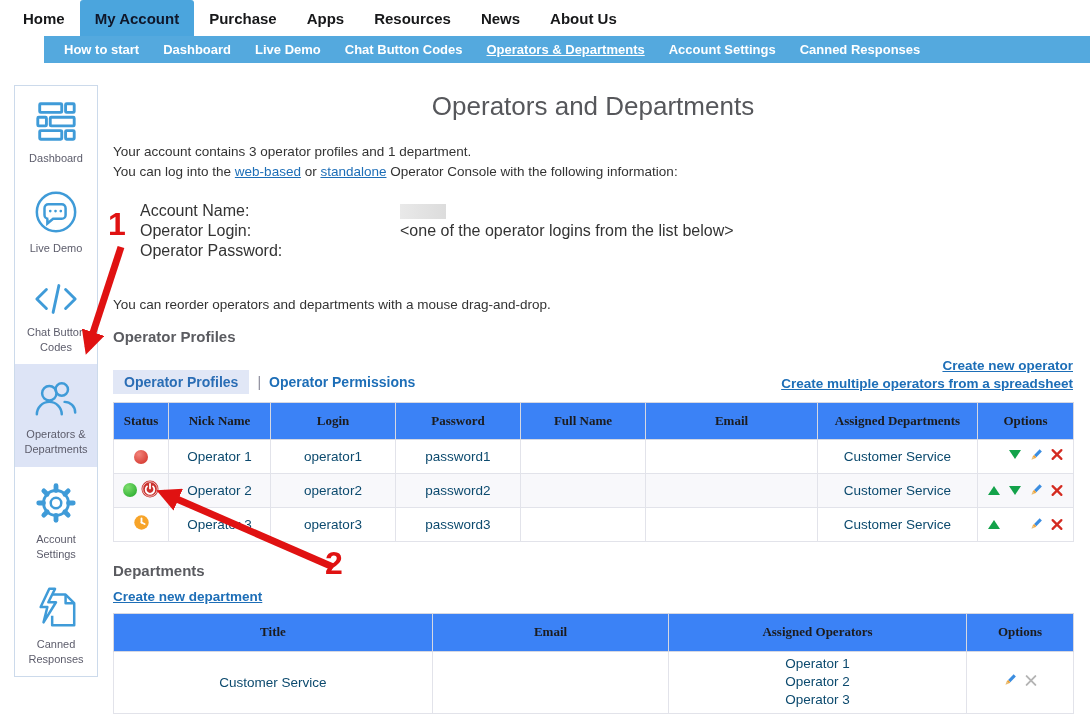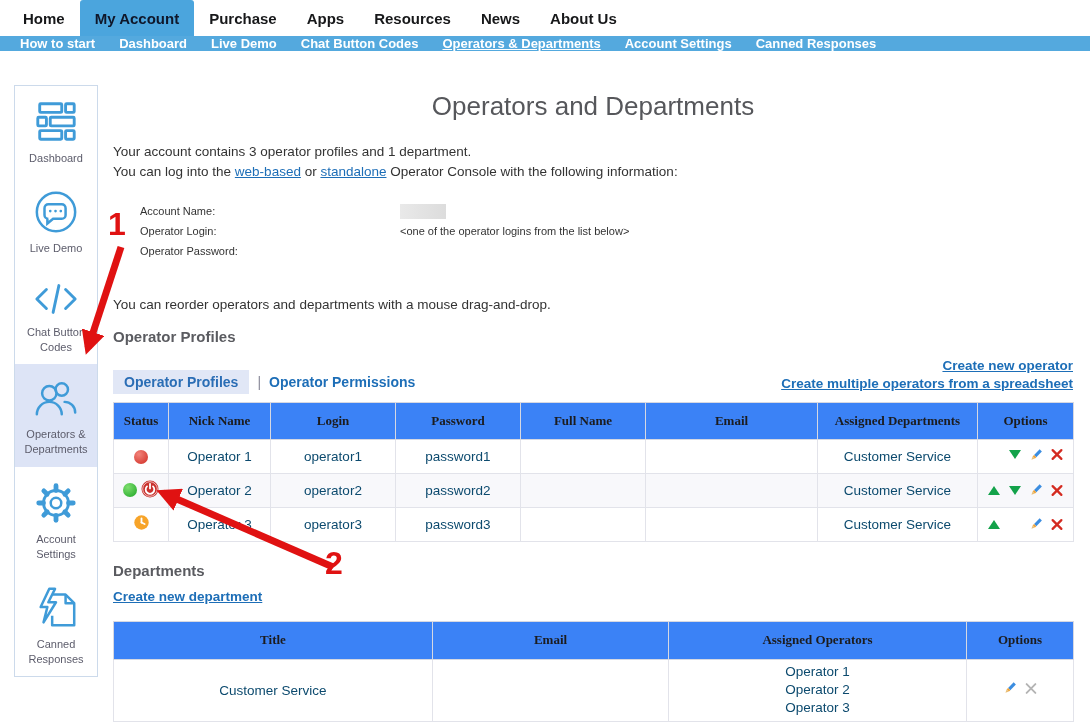--- a/index.html
+++ b/index.html
@@ -5,38 +5,38 @@
   * { box-sizing: border-box; margin: 0; padding: 0; }
   body { font-family: "Liberation Sans", sans-serif; background: #fff; }
   .page { position: relative; width: 1090px; height: 722px; background: #fff; overflow: hidden; }
 
   
   .topnav { display: flex; align-items: stretch; height: 36px; background: #fff; padding-left: 8px; }
   .topnav-item { display: flex; align-items: center; padding: 16px 15px; font-size: 15px; font-weight: bold; color: #17181a; cursor: pointer; }
   .topnav-item.active { background: #4ba5dd; color: #0f172a; border-radius: 3px 3px 0 0; }
 
   
-  .subnav { display: flex; align-items: center; height: 15px; background: #54a9de; padding-left: 8px; }
+  .subnav { display: flex; align-items: center; height: 27px; background: #54a9de; padding-left: 8px; margin-left: 44px; }
   .subnav-item { padding: 0 12px; font-size: 13px; font-weight: bold; color: #fff; cursor: pointer; white-space: nowrap; }
   .subnav-item.active { text-decoration: underline; }
 
   
   .sidebar { position: absolute; left: 14px; top: 85px; width: 84px; border: 1px solid #ccdaeb; background: #fff; }
   .side-item { display: flex; flex-direction: column; align-items: center; padding: 13px 3px 10px; cursor: pointer; }
   .side-item.active { background: #dde4f6; }
   .side-label { margin-top: 6px; font-size: 11px; color: #5c5c6b; text-align: center; line-height: 1.35; }
   .side-icon svg { display: block; }
 
   
   .main { position: absolute; left: 113px; top: 85px; width: 960px; }
   .page-title { margin-top: 6px; text-align: center; font-size: 26px; font-weight: 400; color: #56575b; }
   .intro { margin-top: 20px; font-size: 13.5px; color: #333; line-height: 1.45; }
   a.tlink { color: #1d6eb7; text-decoration: underline; cursor: pointer; }
 
-  .creds { margin: 20px 0 0 27px; font-size: 11px; color: #333; }
+  .creds { margin: 20px 0 0 27px; font-size: 16px; color: #333; }
   .cred-row { display: flex; height: 20px; align-items: center; }
   .cred-label { width: 260px; }
   .redacted { display: inline-block; width: 46px; height: 15px; background: linear-gradient(90deg,#e9e9e9,#dcdcdc); }
 
   .reorder-note { margin-top: 36px; font-size: 13.5px; color: #333; }
   .section-heading { margin-top: 16px; font-size: 15px; font-weight: bold; color: #5a5b60; }
 
   .tabs-row { display: flex; justify-content: space-between; align-items: flex-end; margin-top: 12px; }
   .tabs-left { display: flex; align-items: center; font-size: 14px; }
   .tab-active { background: #e1e7f6; color: #2a6db5; font-weight: bold; padding: 4px 11px; cursor: pointer; }
@@ -45,21 +45,21 @@
   .create-links { text-align: right; font-size: 13.5px; line-height: 1.35; }
   .create-links a { display: block; font-weight: bold; }
 
   
   table.grid { border-collapse: collapse; table-layout: fixed; width: 960px; margin-top: 8px; }
   table.grid th { background: #3b82f6; border: 1px solid #d6d8e2; font-size: 13px; font-weight: bold; color: #1c1c1e; font-family: Liberation Serif, serif; }
   table.grid td { border: 1px solid #e2e3ea; font-size: 13.5px; color: #0c4a6e; text-align: center; }
   table.op th { height: 37px; }
   table.op td { height: 34px; }
   table.op tr.alt td { background: #f8f8fb; }
-  table.dept { margin-top: 16px; }
+  table.dept { margin-top: 8px; }
   table.dept th { height: 38px; }
   table.dept td { height: 62px; }
   .op-lines div { line-height: 18px; }
 
   .status-cell { white-space: nowrap; }
   .ball { display: inline-block; width: 14px; height: 14px; border-radius: 50%; vertical-align: middle; }
   .ball.red { background: radial-gradient(circle at 35% 30%, #f2837a, #cf2b22); }
   .ball.green { background: radial-gradient(circle at 35% 30%, #7ede6e, #1ea526); }
   .icon-inline { vertical-align: middle; }
 

